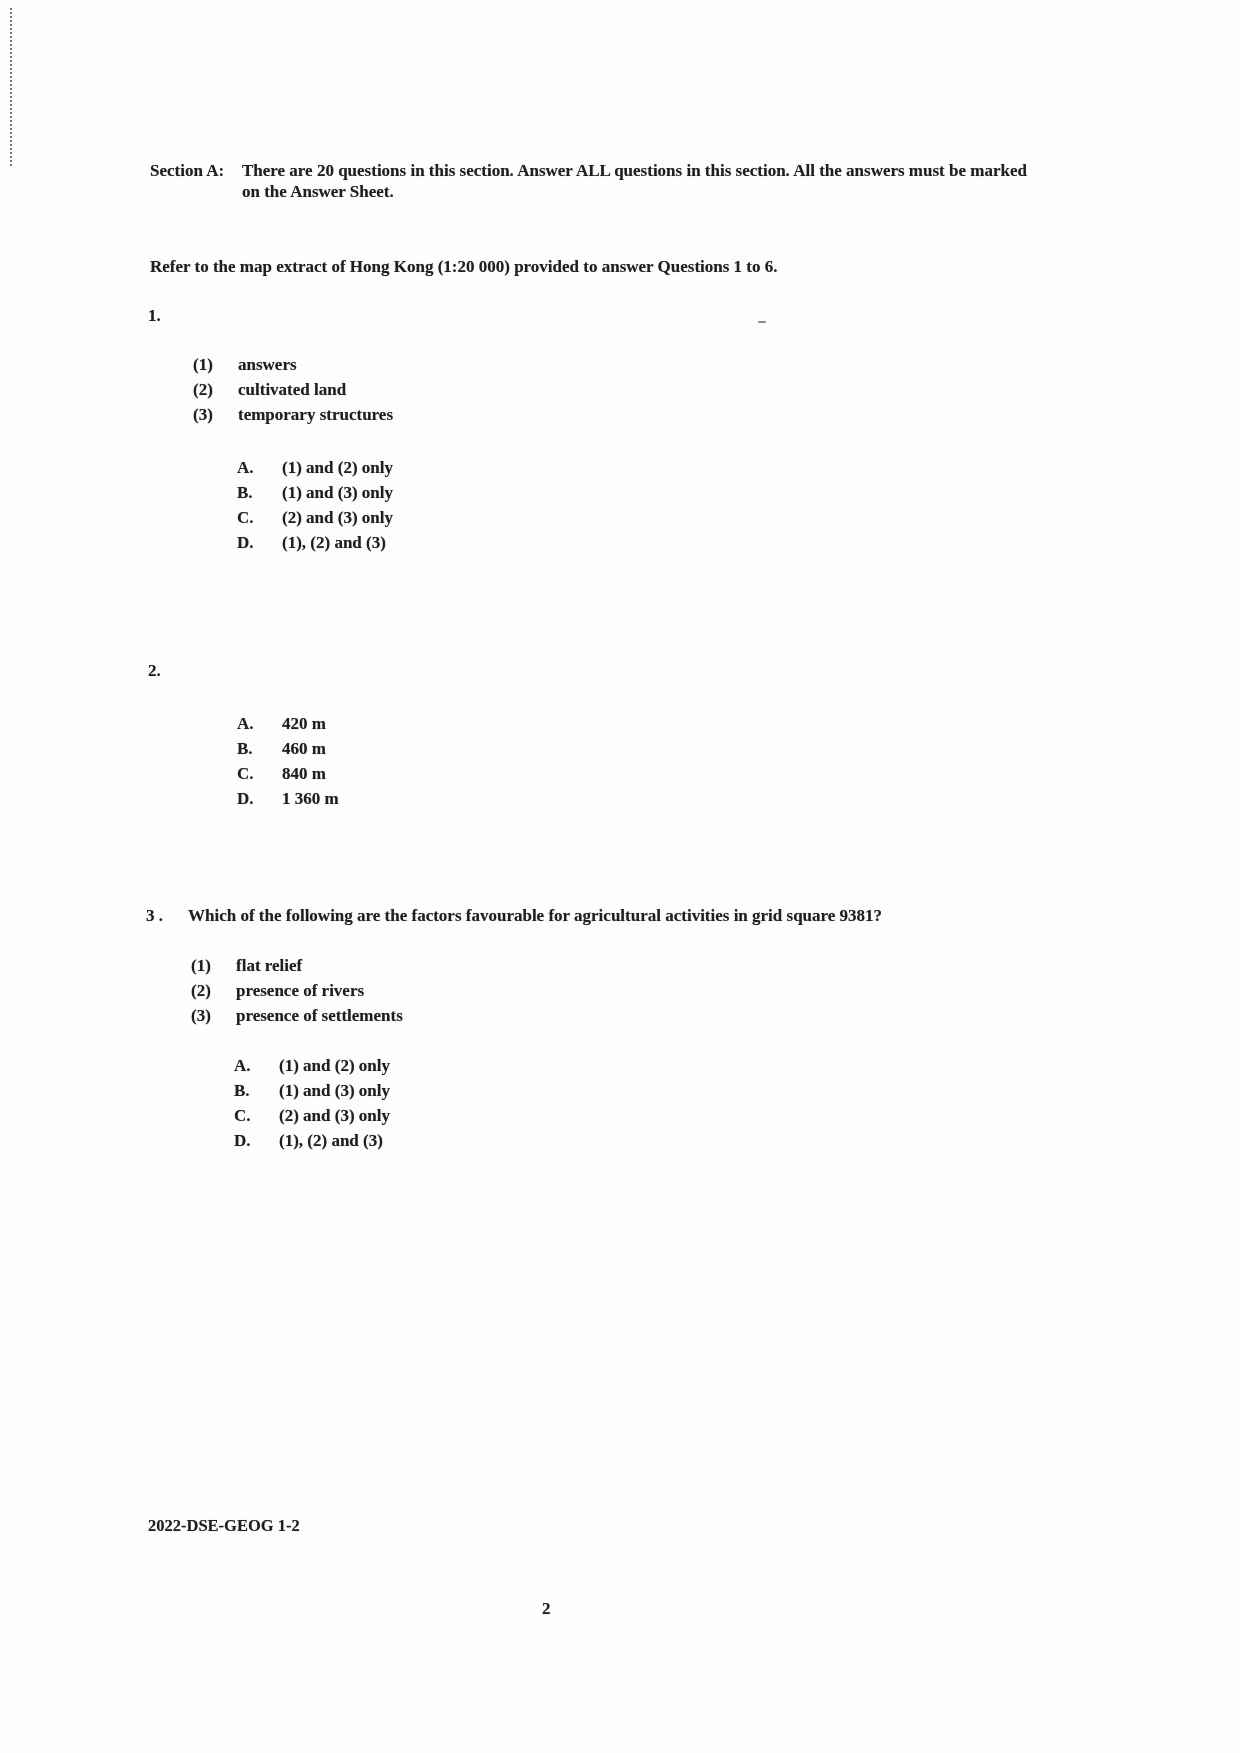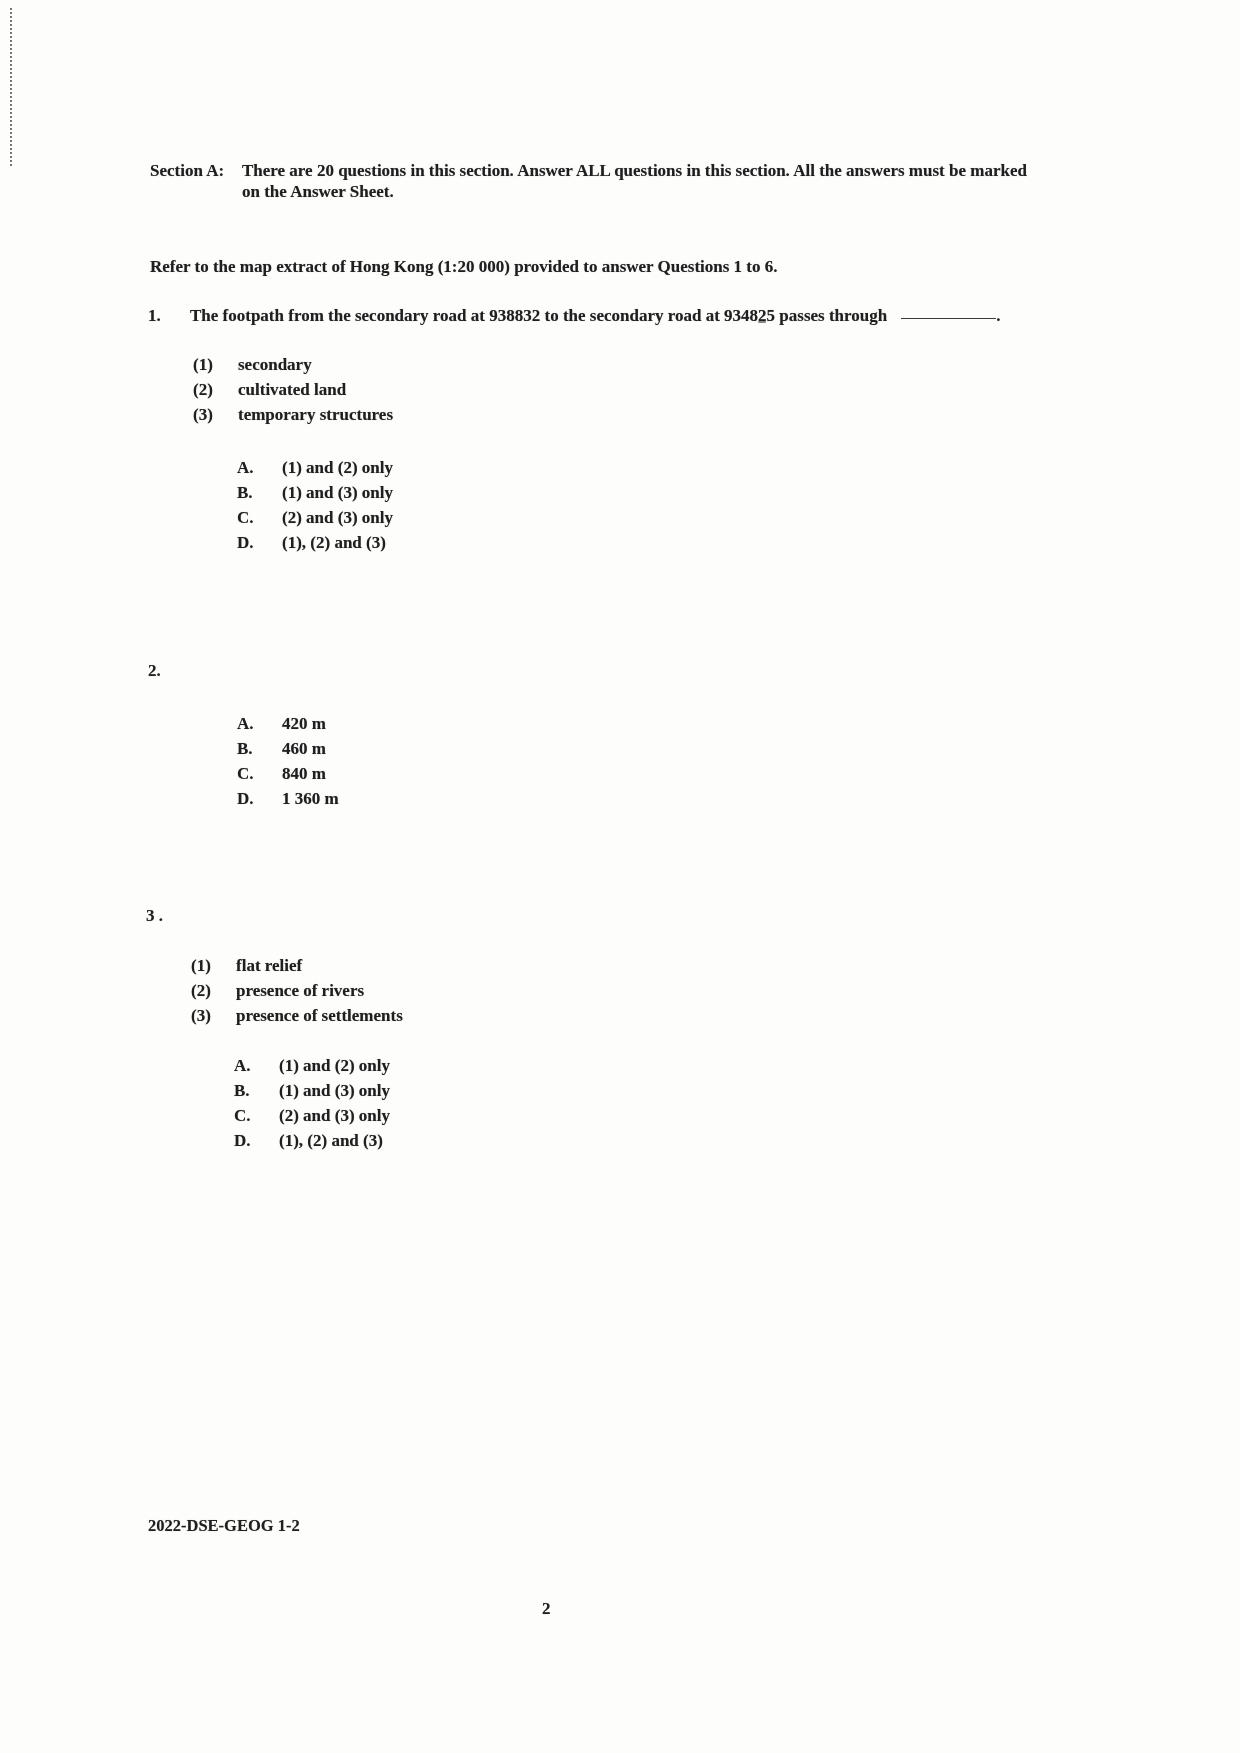--- a/index.html
+++ b/index.html
@@ -66,27 +66,26 @@
 
   <div class="section-header txt">
     <span class="label">Section A:</span>
     <span class="body">There are 20 questions in this section. Answer ALL questions in this section. All the answers must be marked on the Answer Sheet.</span>
   </div>
 
   <div class="intro txt">Refer to the map extract of Hong Kong (1:20 000) provided to answer Questions 1 to 6.</div>
 
   <div class="question txt" style="left:148px; top:305px; width:1000px;">
     <span class="q-num">1.</span>
-    <span class="q-stem-wrap"><span>The footpath from the secondary road at 938832 to the secondary road at 934825 passes through</span><span class="blank q1"></span><span>.</span></span>
   </div>
 
   <div class="sub-list txt" style="left:193px; top:352px;">
     <div class="sub-row">
       <span class="sub-num">(1)</span>
-      <span>secondary</span>
+      <span>answers</span>
     </div>
     <div class="sub-row">
       <span class="sub-num">(2)</span>
       <span>cultivated land</span>
     </div>
     <div class="sub-row">
       <span class="sub-num">(3)</span>
       <span>temporary structures</span>
     </div>
   </div>
@@ -128,20 +127,21 @@
       <span>840 m</span>
     </div>
     <div class="choice-row">
       <span class="choice-letter">D.</span>
       <span>1 360 m</span>
     </div>
   </div>
 
   <div class="question txt" style="left:146px; top:905px; width:1050px;">
     <span class="q-num">3 .</span>
+    <span>Which of the following are the factors favourable for agricultural activities in grid square 9381?</span>
   </div>
 
   <div class="sub-list txt" style="left:191px; top:953px;">
     <div class="sub-row">
       <span class="sub-num">(1)</span>
       <span>flat relief</span>
     </div>
     <div class="sub-row">
       <span class="sub-num">(2)</span>
       <span>presence of rivers</span>

